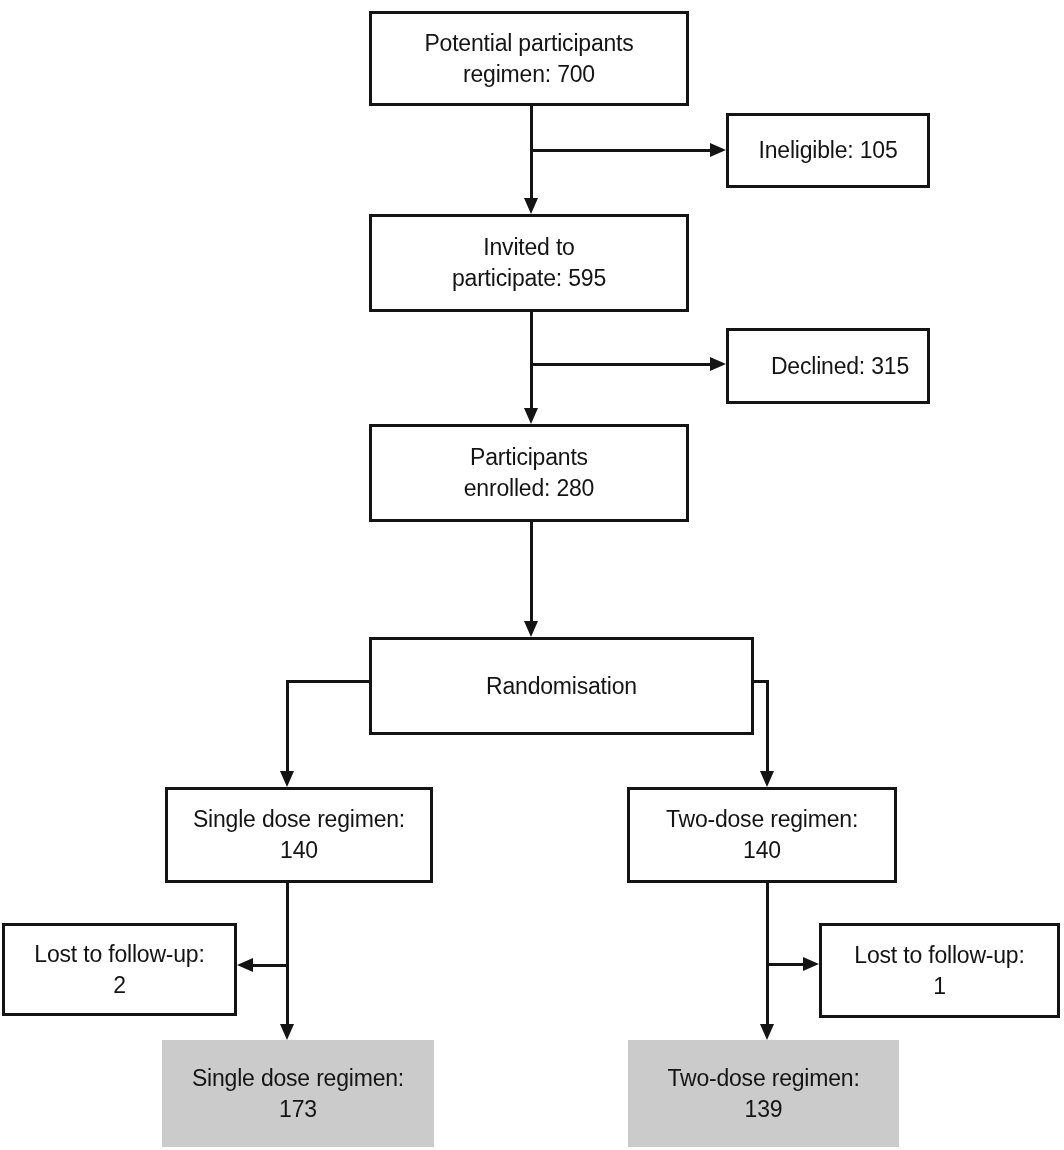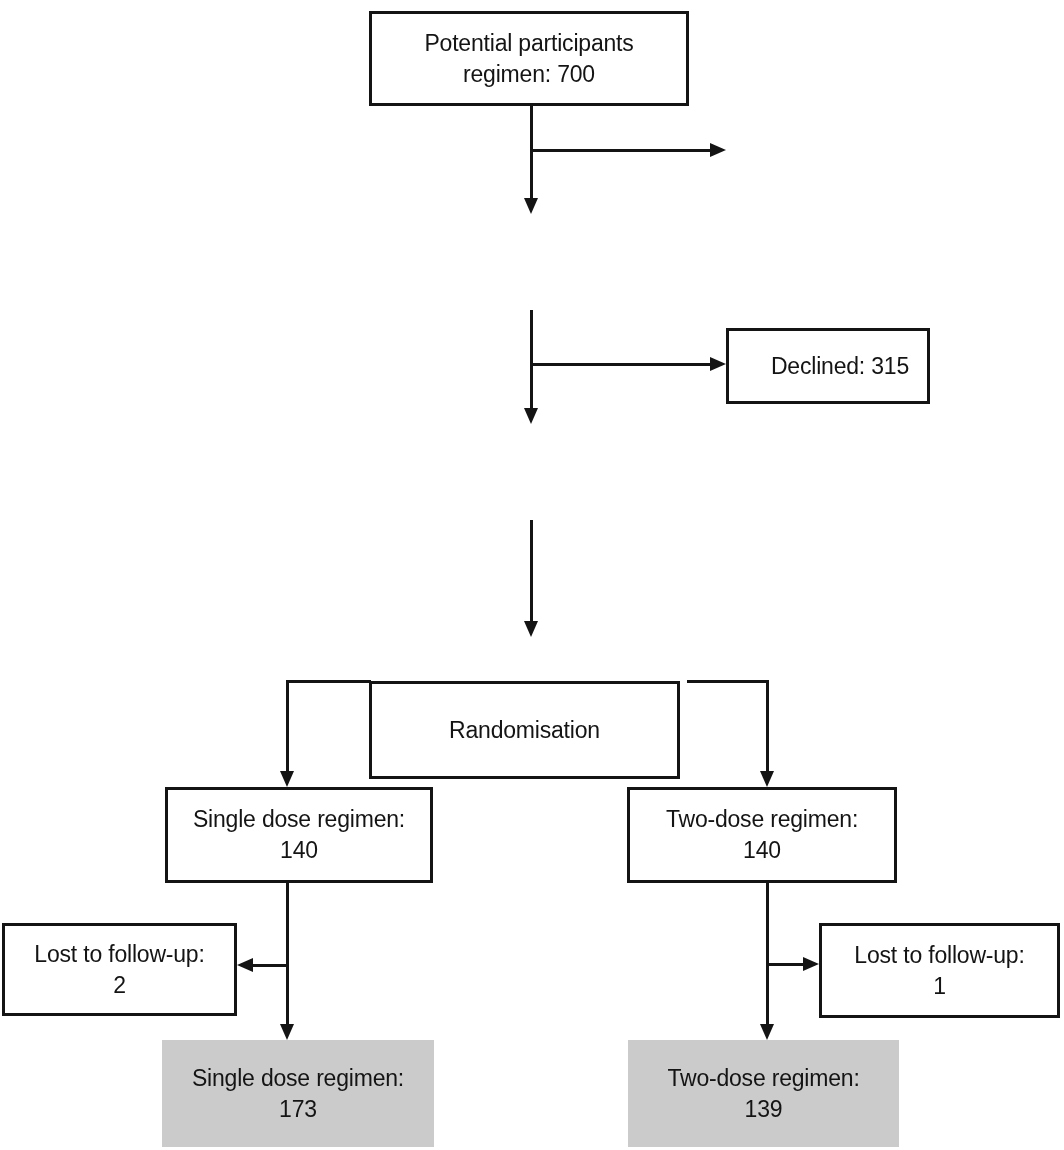--- a/index.html
+++ b/index.html
@@ -72,28 +72,39 @@
   <div class="line" style="left:766px;top:881px;width:3px;height:145px;"></div>
   <div class="ah ah-down" style="left:760px;top:1024px;"></div>
   <div class="line" style="left:768px;top:963px;width:35px;height:3px;"></div>
   <div class="ah ah-right" style="left:803px;top:957px;"></div>
 
   <div class="node" style="left:369px;top:3px;width:320px;height:95px;margin-top:8px;">
     <div class="bline"><span>Potential participants</span></div>
     <div class="bline"><span>regimen:</span> <span class="num">700</span></div>
   </div>
 
+  <div class="node" style="left:726px;top:113px;width:204px;height:75px;">
+    <div class="bline"><span>Ineligible:</span> <span>105</span></div>
+  </div>
 
+  <div class="node" style="left:369px;top:214px;width:320px;height:98px;">
+    <div class="bline"><span>Invited to</span></div>
+    <div class="bline"><span>participate:</span> <span class="num">595</span></div>
+  </div>
 
   <div class="node" style="left:726px;top:328px;width:204px;height:76px;padding-left:24px;">
     <div class="bline"><span>Declined:</span> <span>315</span></div>
   </div>
 
+  <div class="node" style="left:369px;top:424px;width:320px;height:98px;">
+    <div class="bline"><span>Participants</span></div>
+    <div class="bline"><span>enrolled:</span> <span class="num">280</span></div>
+  </div>
 
-  <div class="node" style="left:369px;top:637px;width:311px;height:98px;margin-top:44px;">
+  <div class="node" style="left:369px;top:637px;width:385px;height:98px;">
     <div class="bline"><span>Randomisation</span></div>
   </div>
 
   <div class="node" style="left:165px;top:787px;width:268px;height:96px;">
     <div class="bline"><span>Single dose regimen:</span></div>
     <div class="bline num"><span>140</span></div>
   </div>
 
   <div class="node" style="left:627px;top:787px;width:270px;height:96px;">
     <div class="bline"><span>Two-dose regimen:</span></div>

